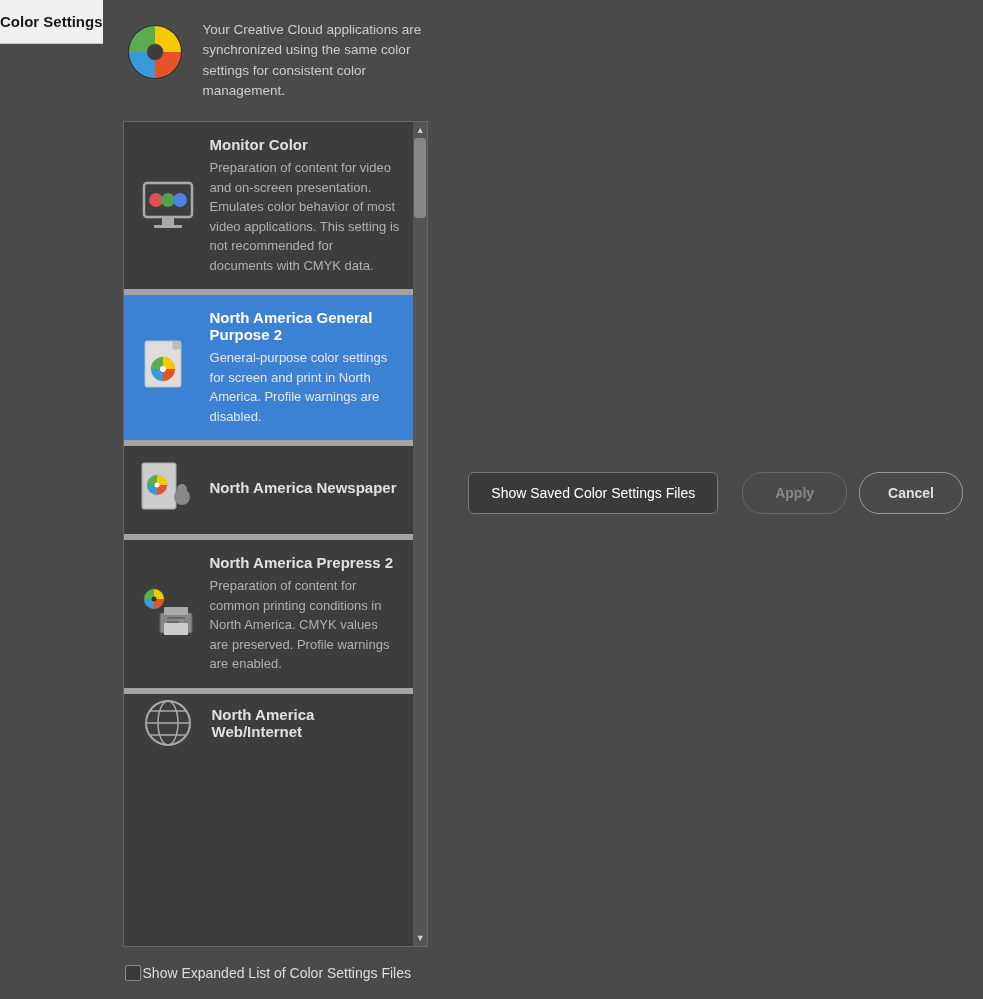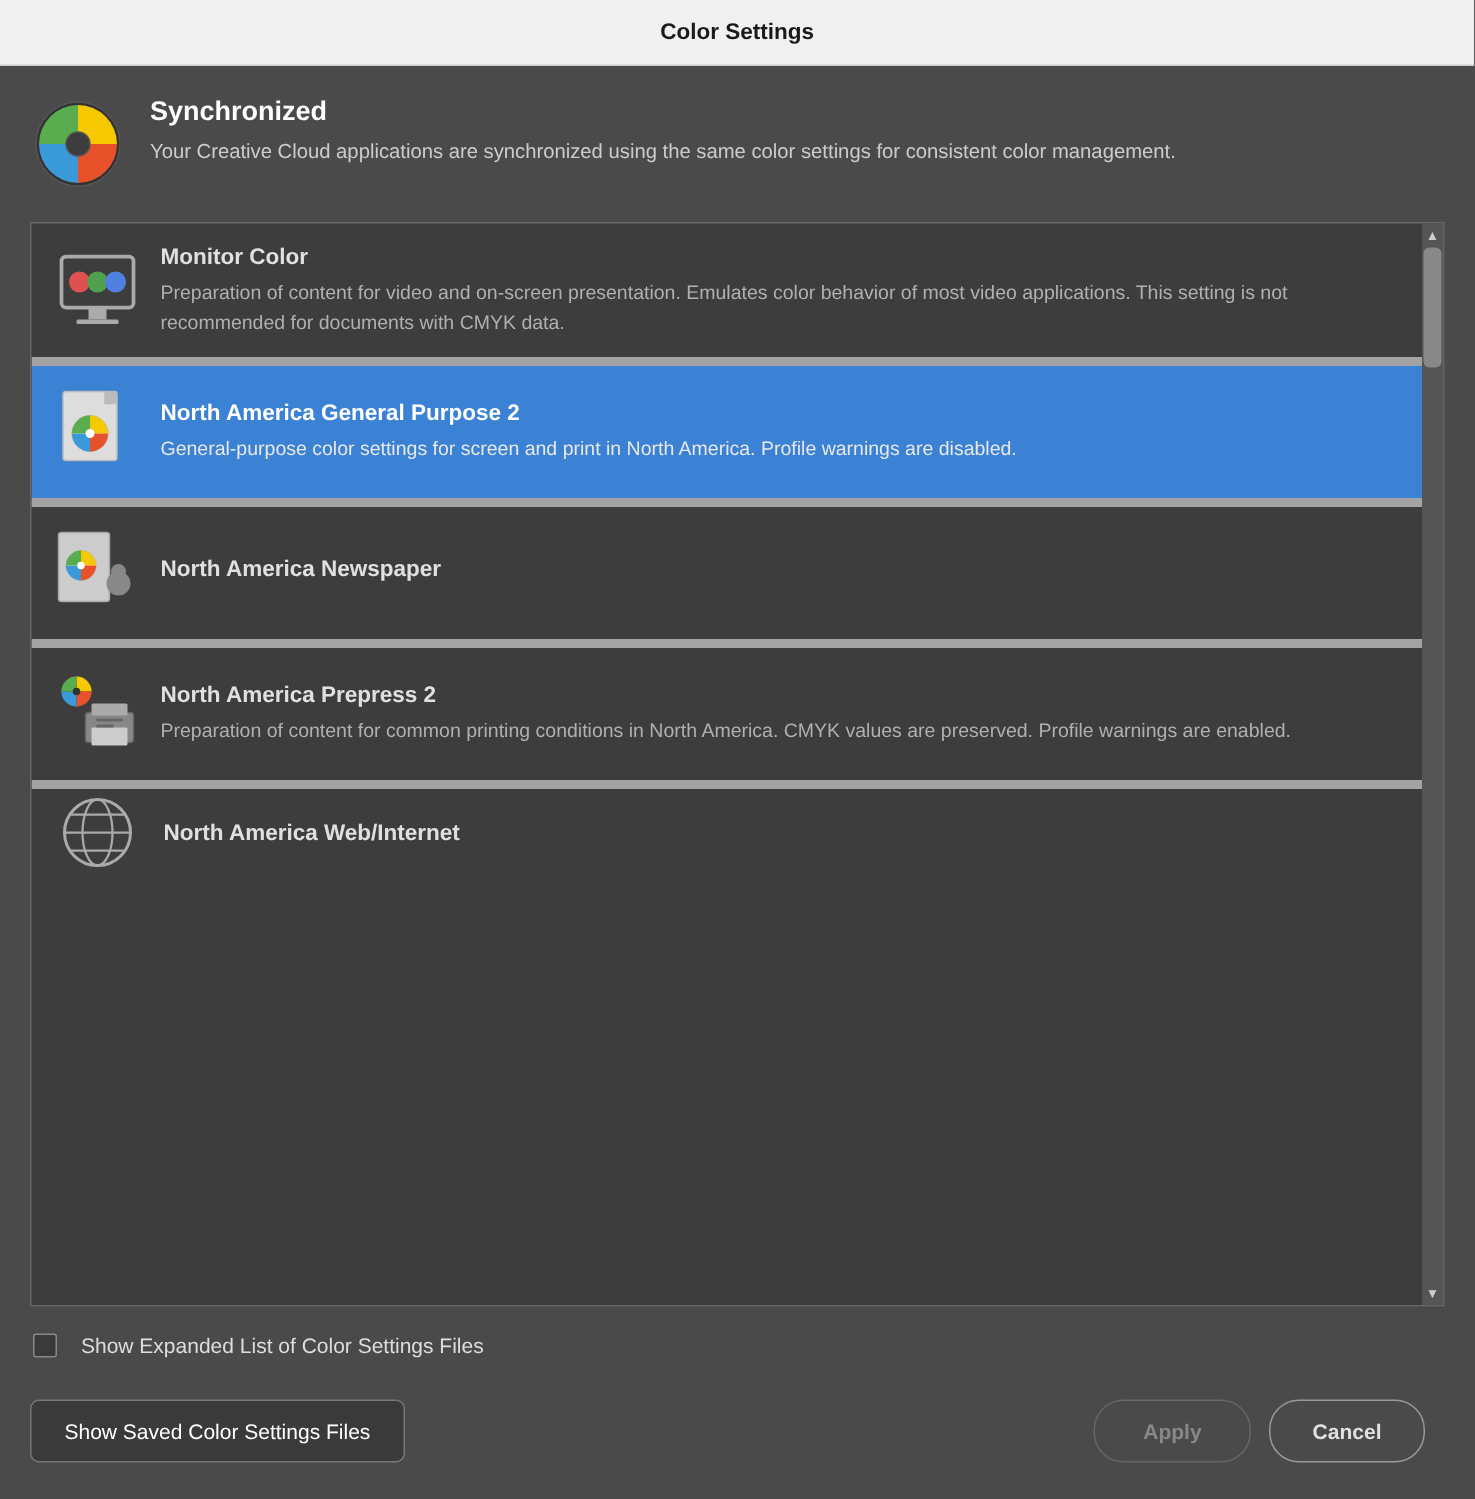--- a/index.html
+++ b/index.html
@@ -12,21 +12,21 @@
       display: flex;
       align-items: flex-start;
       justify-content: center;
     }
 
     .dialog {
       width: 983px;
       height: 999px;
       background: #4a4a4a;
       display: flex;
-      flex-direction: column;
+      flex-direction: row;
       overflow: hidden;
     }
 
     
     .title-bar {
       background: #f0f0f0;
       height: 44px;
       display: flex;
       align-items: center;
       justify-content: center;
@@ -194,21 +194,21 @@
     .item-title-only {
       color: #e0e0e0;
       font-size: 15px;
       font-weight: 600;
     }
 
     
     .checkbox-row {
       display: flex;
       align-items: center;
-      gap: 16px;
+      gap: 2px;
       padding: 18px 2px;
       flex-shrink: 0;
     }
 
     .checkbox-box {
       width: 16px;
       height: 16px;
       border: 1.5px solid #888;
       background: #3a3a3a;
       border-radius: 2px;
@@ -217,21 +217,21 @@
 
     .checkbox-label {
       color: #dddddd;
       font-size: 14px;
     }
 
     
     .footer {
       display: flex;
       align-items: center;
-      padding: 10px 33px 24px 20px;
+      padding: 10px 20px 24px 20px;
       gap: 12px;
       flex-shrink: 0;
     }
 
     .btn-show-saved {
       background: #3a3a3a;
       border: 1.5px solid #777;
       border-radius: 6px;
       color: #ffffff;
       font-size: 14px;
@@ -287,21 +287,20 @@
 
           <path d="M32 32 L32 6 A26 26 0 0 1 58 32 Z" fill="#f5c800"></path>
           <path d="M32 32 L58 32 A26 26 0 0 1 32 58 Z" fill="#e8522a"></path>
           <path d="M32 32 L32 58 A26 26 0 0 1 6 32 Z" fill="#3a9ad9"></path>
           <path d="M32 32 L6 32 A26 26 0 0 1 32 6 Z" fill="#5aad4e"></path>
 
           <circle cx="32" cy="32" r="8" fill="#3d3d3d" stroke="#555" stroke-width="1"></circle>
         </svg>
       </div>
       <div class="sync-text">
-        <h2>Synchronized</h2>
         <p>Your Creative Cloud applications are synchronized using the same color settings for consistent color management.</p>
       </div>
     </div>
 
     <div class="list-container">
       <div class="list-scroll">
 
         <div class="list-item">
           <div class="item-icon">
             <svg width="56" height="50" viewBox="0 0 56 50">

